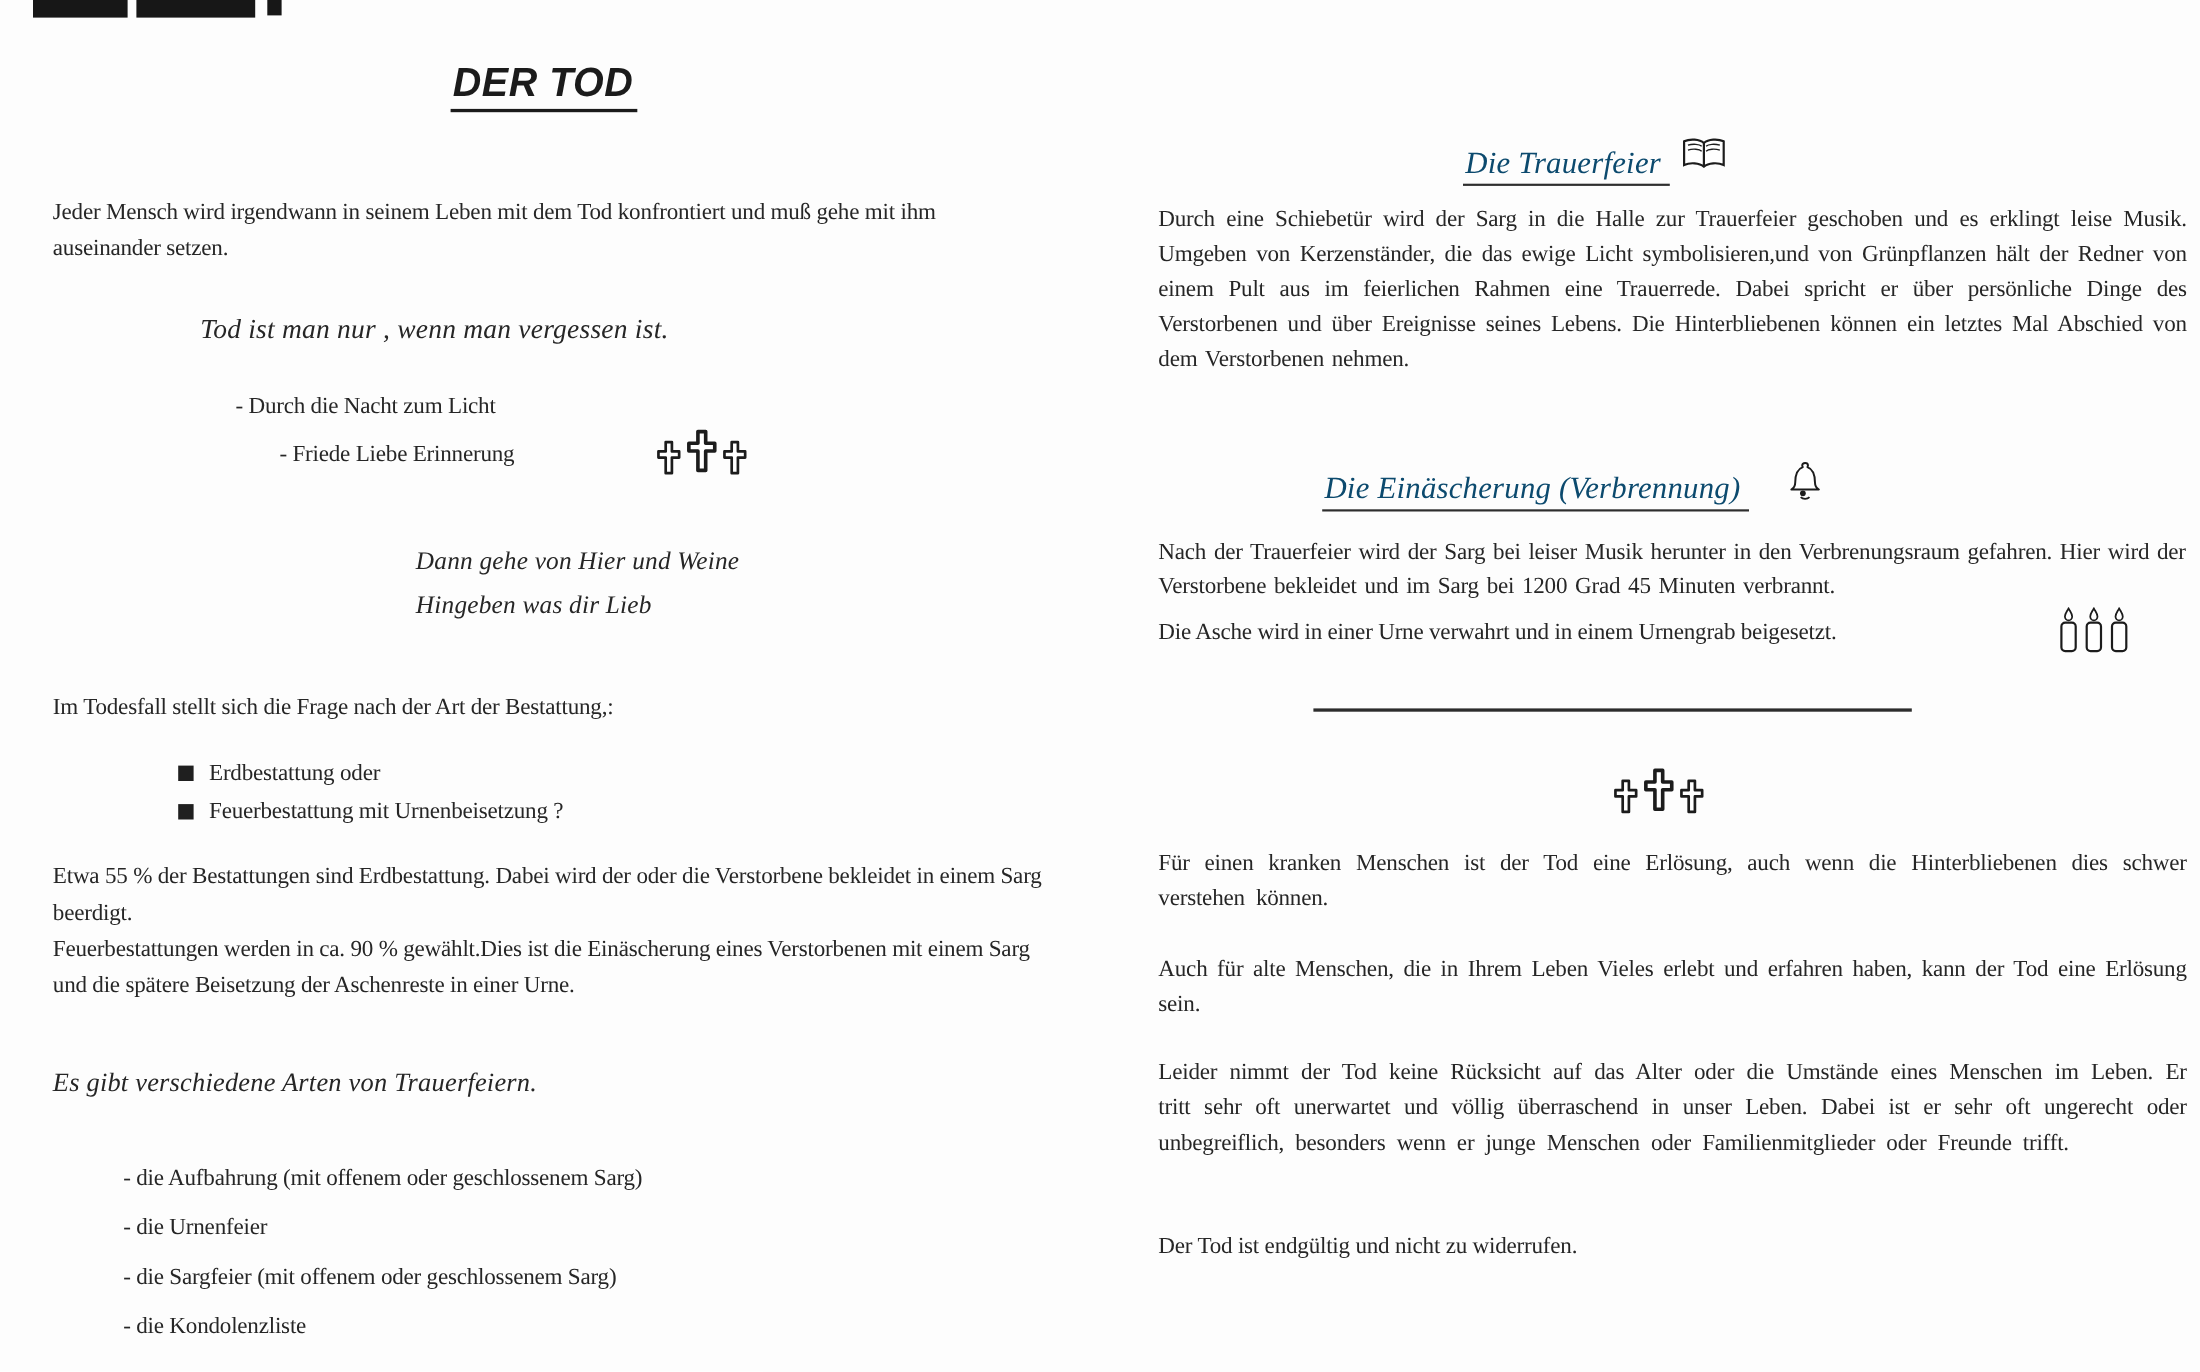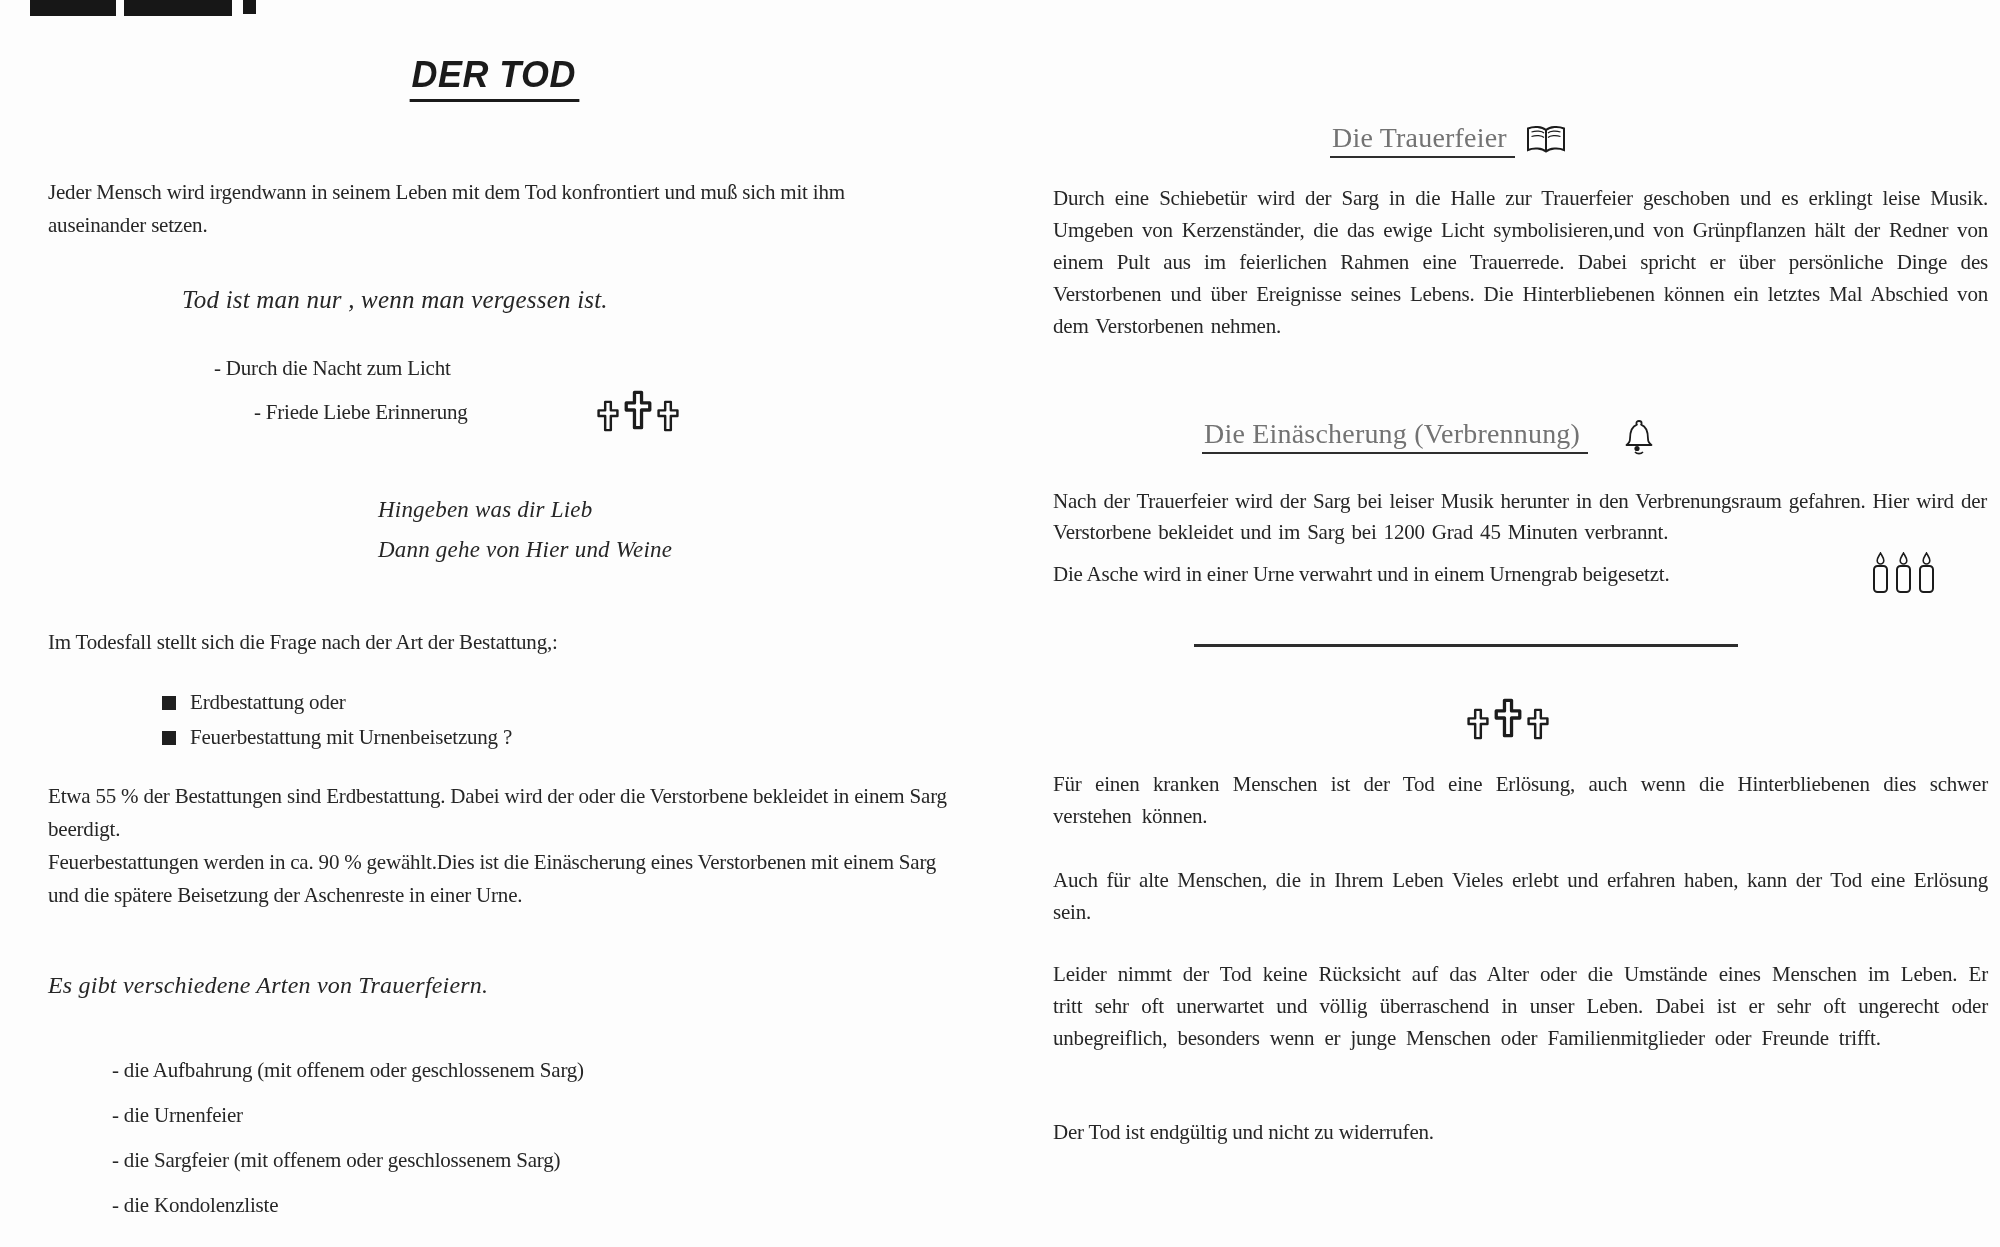--- a/index.html
+++ b/index.html
@@ -15,22 +15,22 @@
   
   .doc-title{
     font-family:"Liberation Sans", sans-serif;
     font-weight:700;font-style:italic;font-size:37px;color:#1b1b1b;
     letter-spacing:0.5px;
     border-bottom:3px solid #1b1b1b;padding:0 4px 3px 2px;
     display:inline-block;transform:scaleX(.97);
   }
   
   .sec-heading{
-    font-size:28px;color:#737373;letter-spacing:0.2px;
-    border-bottom:2px solid #2e2e2e;padding:0 8px 2px 2px;display:inline-block;
+    font-style:italic;font-size:28px;color:#0c4a6e;letter-spacing:0.2px;
+    border-bottom:2px solid #2e2e2e;padding:0 8px 2px 2px;display:inline-block;margin-top:11px;
   }
   .quote-large{font-style:italic;font-size:25px;letter-spacing:0.2px;}
   .poem{font-style:italic;font-size:23px;line-height:40px;letter-spacing:0.2px;}
   .types-heading{font-style:italic;font-size:24px;letter-spacing:0.2px;}
   .list-line{font-size:21px;line-height:33px;letter-spacing:-0.2px;margin-top:12px;}
   .bullet-row{position:absolute;display:flex;align-items:center;}
   .sq-bullet{width:14px;height:14px;background:#1f1f1f;margin-right:14px;flex:0 0 auto;}
   .artifact{position:absolute;background:#171717;}
   .divider{position:absolute;height:3px;background:#2d2d2d;}
   .icon-row{position:absolute;display:flex;align-items:flex-end;}
@@ -42,21 +42,21 @@
 <div id="page">
 
   <div class="artifact" style="left:30px;top:0;width:86px;height:16px;"></div>
   <div class="artifact" style="left:124px;top:0;width:108px;height:16px;"></div>
   <div class="artifact" style="left:243px;top:0;width:13px;height:14px;"></div>
 
   <div class="abs" style="left:345px;top:54px;width:300px;text-align:center;">
     <span class="doc-title">DER TOD</span>
   </div>
 
-  <p class="body-text abs" style="left:48px;top:176px;width:860px;">Jeder Mensch wird irgendwann in seinem Leben mit dem Tod  konfrontiert und muß sich mit ihm auseinander setzen.</p>
+  <p class="body-text abs" style="left:48px;top:176px;width:860px;">Jeder Mensch wird irgendwann in seinem Leben mit dem Tod  konfrontiert und muß gehe mit ihm auseinander setzen.</p>
 
   <div class="quote-large abs" style="left:182px;top:286px;">Tod  ist man nur , wenn man vergessen ist.</div>
 
   <div class="body-text abs" style="left:214px;top:352px;">- Durch die Nacht zum Licht</div>
 
   <div class="body-text abs" style="left:254px;top:396px;">- Friede Liebe Erinnerung</div>
 
   <div class="icon-row" style="left:596px;top:390px;gap:3px;">
     <span>
       <svg width="24" height="32" viewBox="0 0 24 34">
@@ -69,22 +69,22 @@
         </svg>
     </span>
     <span>
       <svg width="24" height="32" viewBox="0 0 24 34">
           <path d="M9 2 h6 v9 h7 v6 h-7 v15 h-6 v-15 h-7 v-6 h7 z" fill="#fff" stroke="#1c1c1c" stroke-width="2.6" stroke-linejoin="round"></path>
         </svg>
     </span>
   </div>
 
   <div class="poem abs" style="left:378px;top:490px;">
+    <div>Dann gehe von Hier und Weine</div>
     <div>Hingeben was  dir Lieb</div>
-    <div>Dann gehe von Hier und Weine</div>
   </div>
 
   <div class="body-text abs" style="left:48px;top:626px;">Im Todesfall stellt sich die Frage nach der Art der Bestattung,:</div>
 
   <div class="bullet-row" style="left:162px;top:686px;justify-content:center;">
     <span class="sq-bullet"></span>
     <span class="body-text">Erdbestattung oder</span>
   </div>
   <div class="bullet-row" style="left:162px;top:721px;">
     <span class="sq-bullet"></span>

